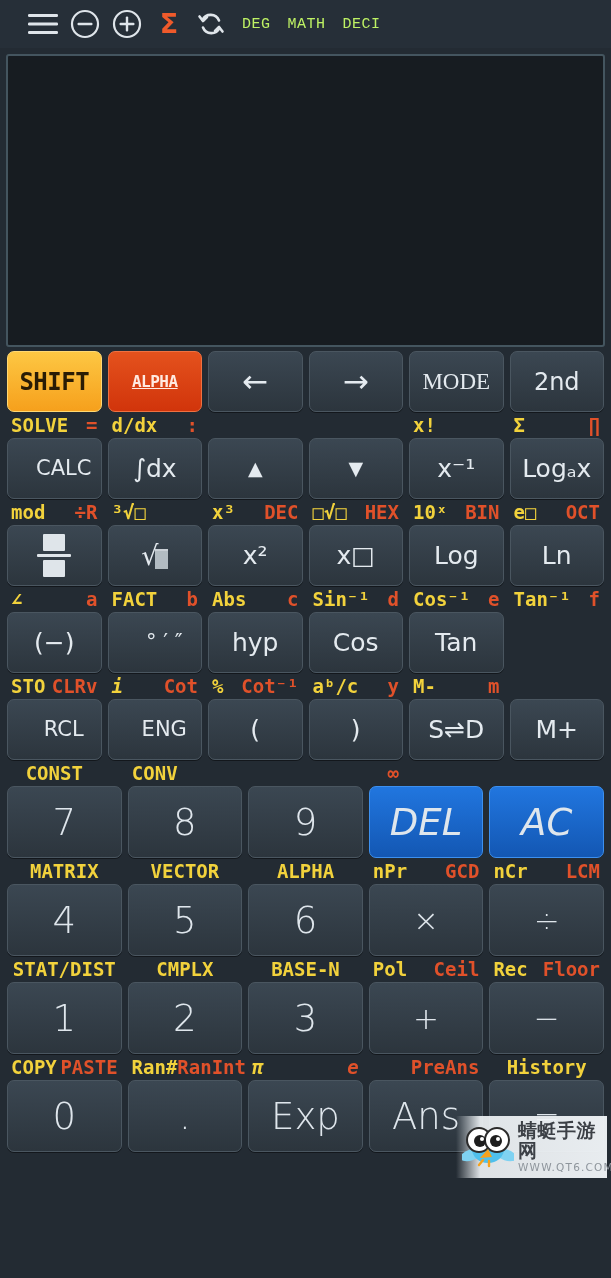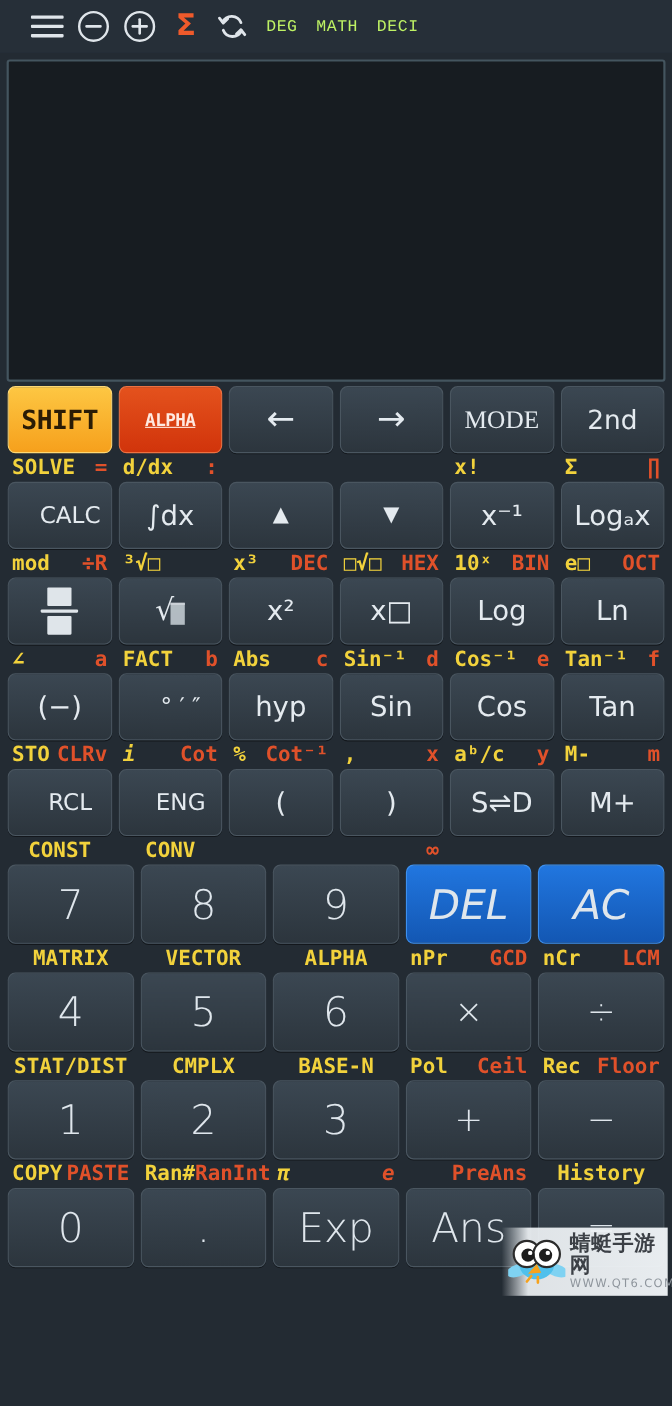--- a/index.html
+++ b/index.html
@@ -425,29 +425,20 @@
         <div class="btn dark">
           <span>hyp</span>
         </div>
         <div class="sub">
           <span class="l">%</span>
           <span class="r">Cot⁻¹</span>
         </div>
       </div>
       <div class="kcell">
         <div class="btn dark">
-          <span>Sin</span>
-        </div>
-        <div class="sub">
-          <span class="l">,</span>
-          <span class="r">x</span>
-        </div>
-      </div>
-      <div class="kcell">
-        <div class="btn dark">
           <span>Cos</span>
         </div>
         <div class="sub">
           <span class="l">aᵇ/c</span>
           <span class="r">y</span>
         </div>
       </div>
       <div class="kcell">
         <div class="btn dark">
           <span>Tan</span>

